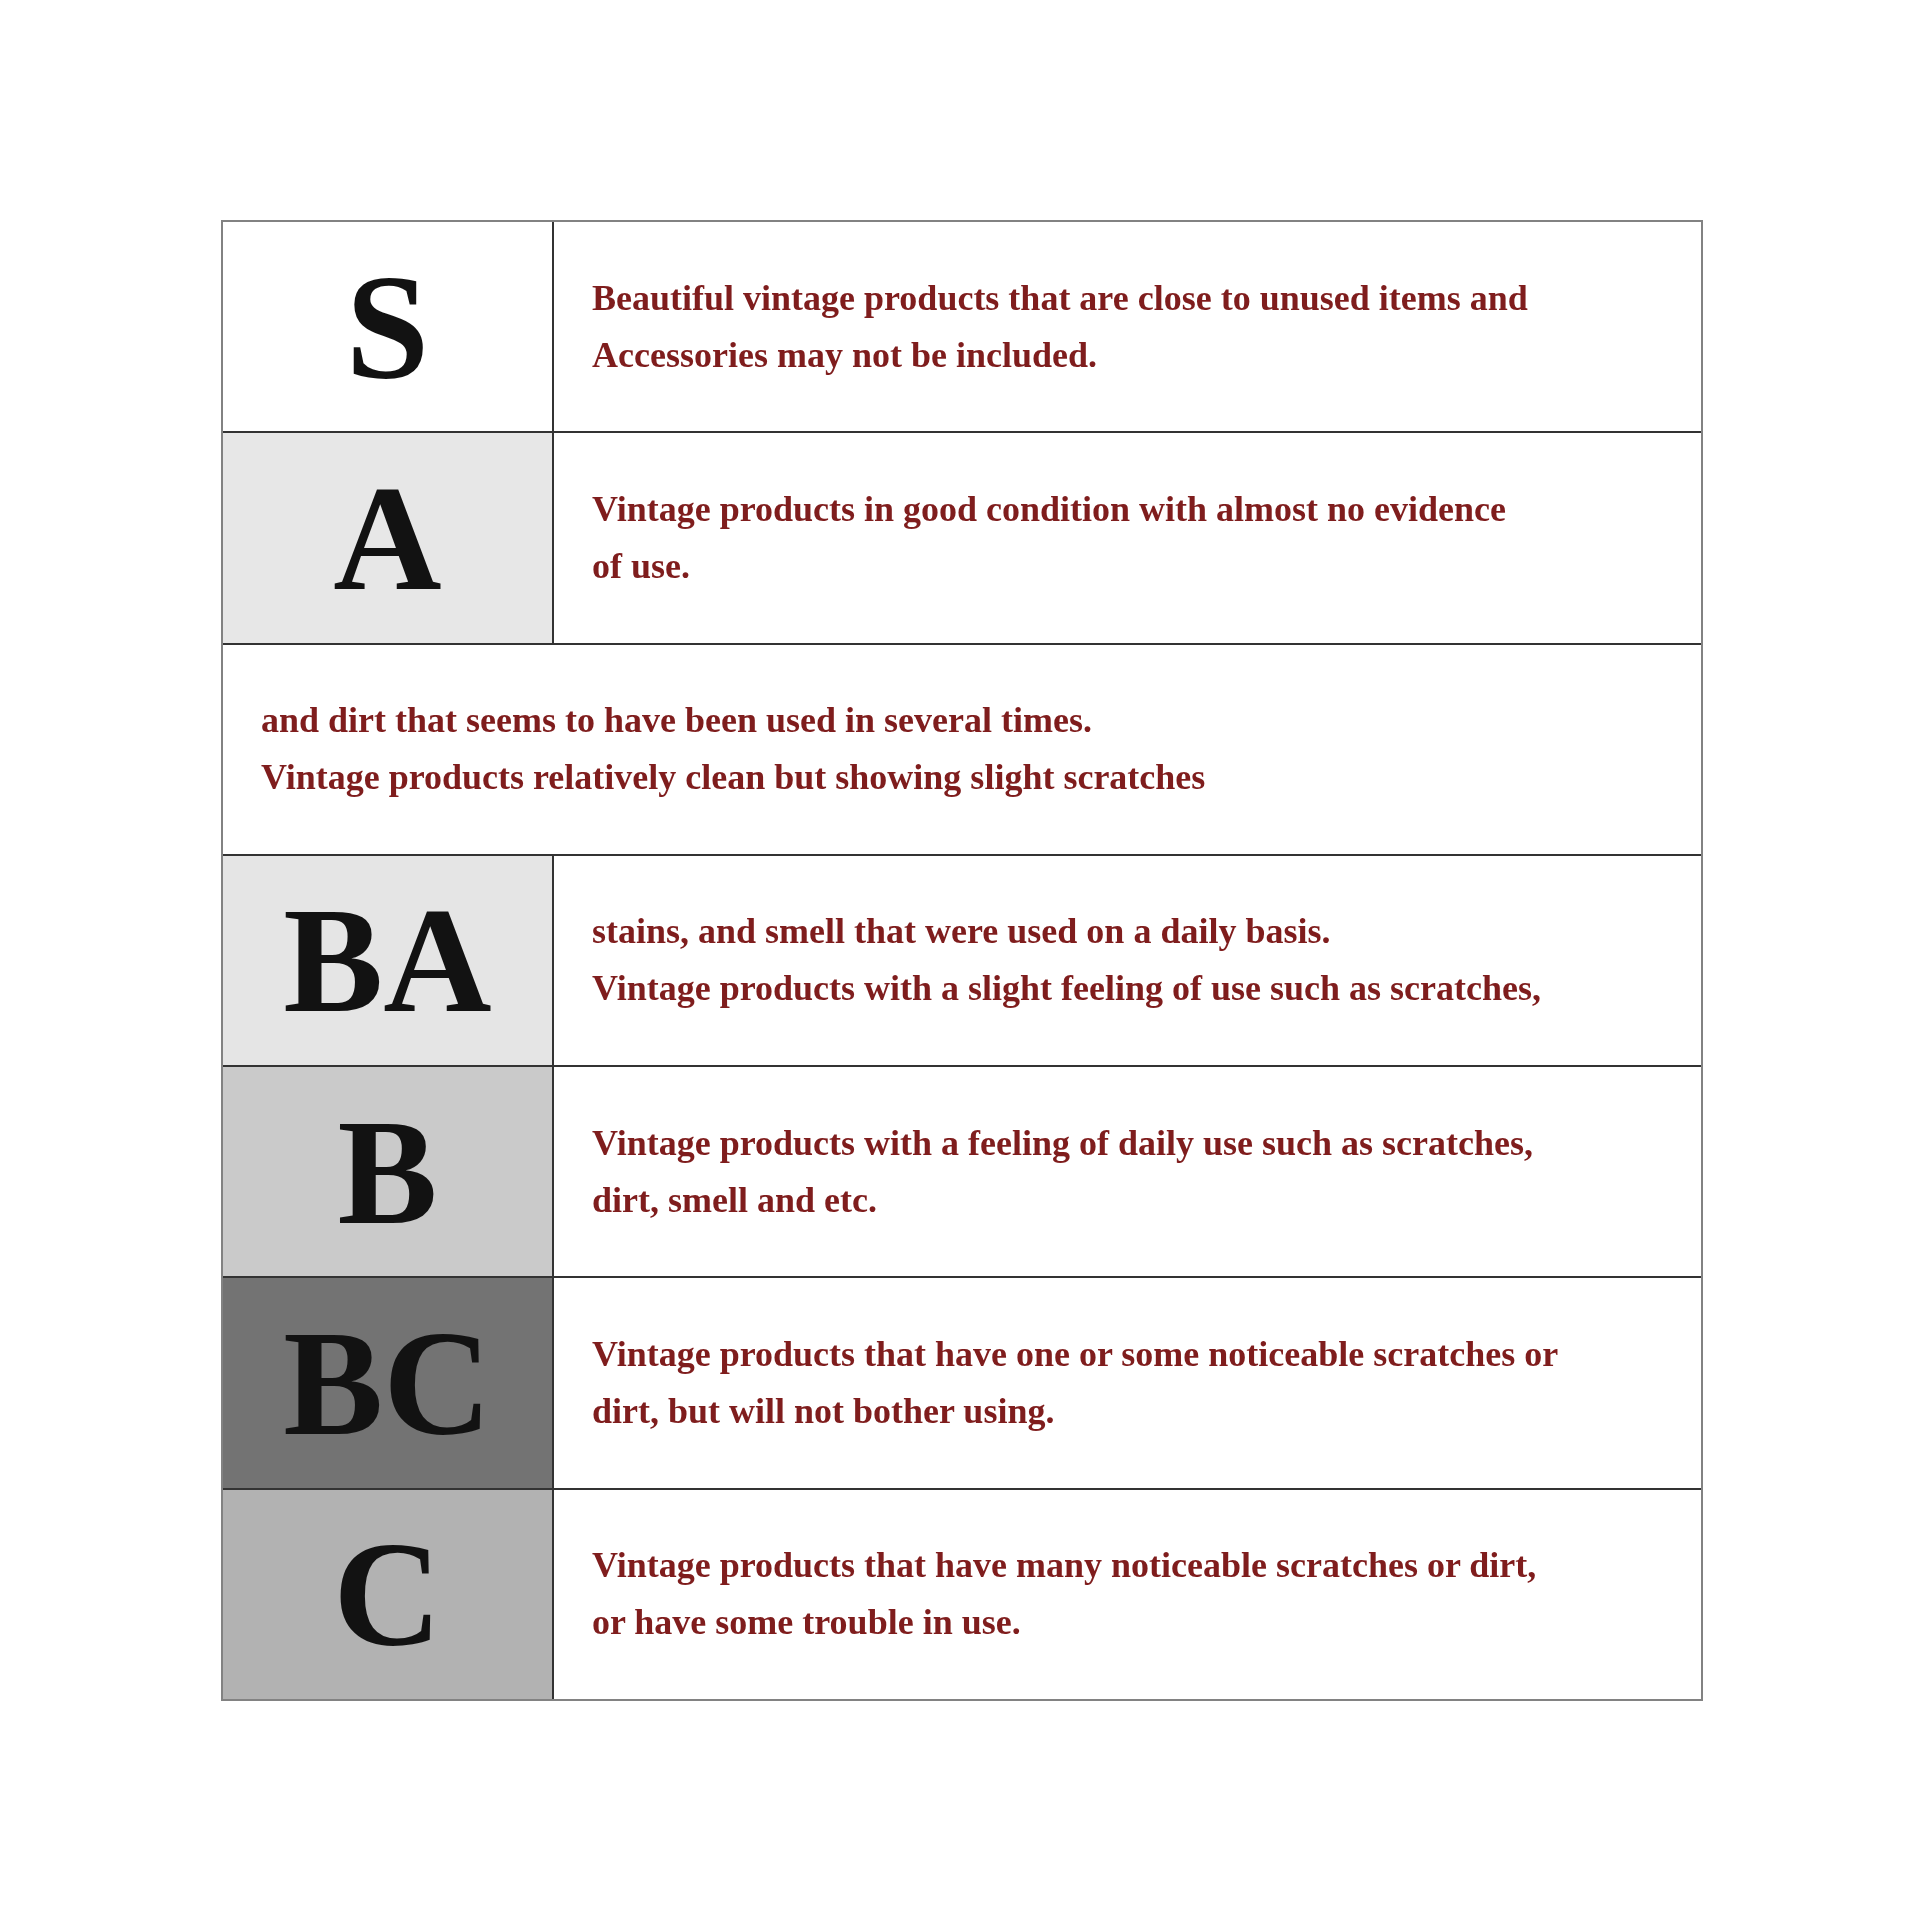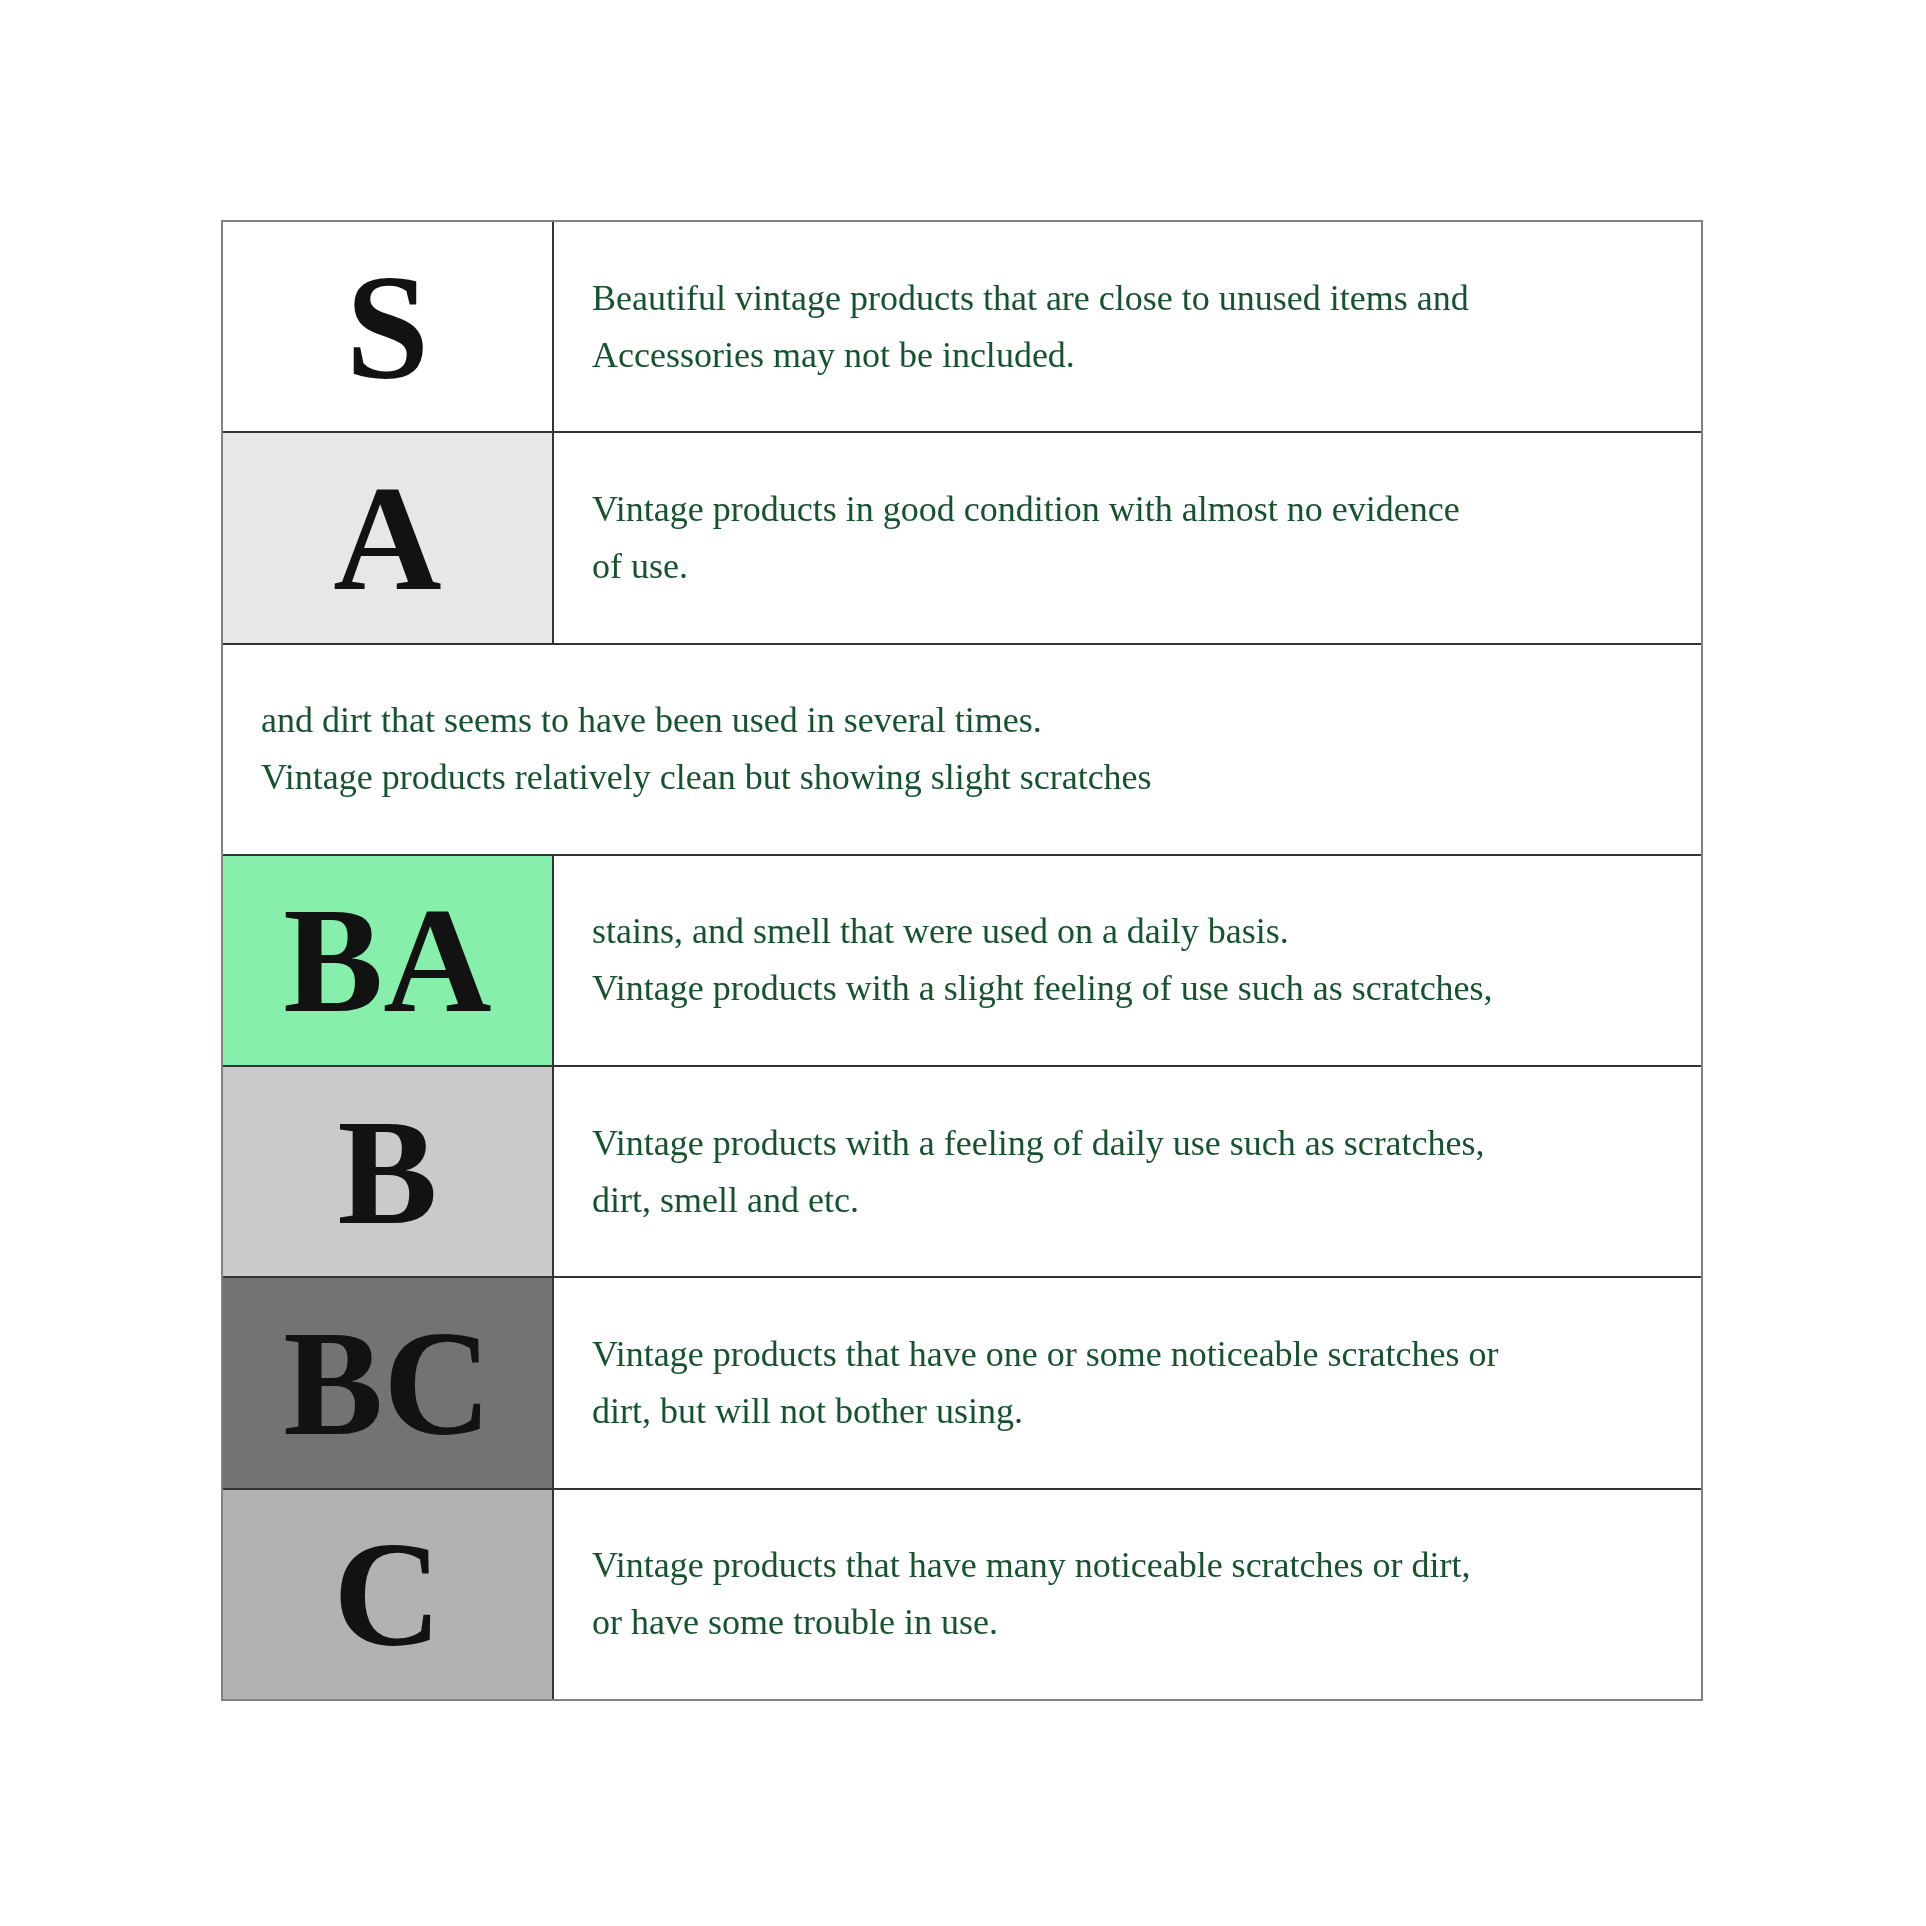--- a/index.html
+++ b/index.html
@@ -58,22 +58,22 @@
     flex-direction: column;
     justify-content: center;
     padding-left: 38px;
     padding-right: 20px;
     box-sizing: border-box;
   }
   .desc-line {
     display: block;
     font-size: 36px;
     line-height: 57px;
-    font-weight: 400;
-    color: #14532d;
+    font-weight: 700;
+    color: #7f1d1d;
     white-space: nowrap;
   }
 </style>
 </head>
 <body>
 
 <div class="page">
   <div class="grading-table">
 
     <div class="grade-row">
@@ -97,21 +97,21 @@
     </div>
 
     <div class="grade-row">
       <div class="description-cell">
         <span class="desc-line">and dirt that seems to have been used in several times.</span>
         <span class="desc-line">Vintage products relatively clean but showing slight scratches</span>
       </div>
     </div>
 
     <div class="grade-row">
-      <div class="grade-cell" style="background: #86efac;">
+      <div class="grade-cell" style="background: #e5e5e5;">
         <span class="grade-letter">BA</span>
       </div>
       <div class="description-cell">
         <span class="desc-line">stains, and smell that were used on a daily basis.</span>
         <span class="desc-line">Vintage products with a slight feeling of use such as scratches,</span>
       </div>
     </div>
 
     <div class="grade-row">
       <div class="grade-cell" style="background: rgb(202, 202, 202);">

